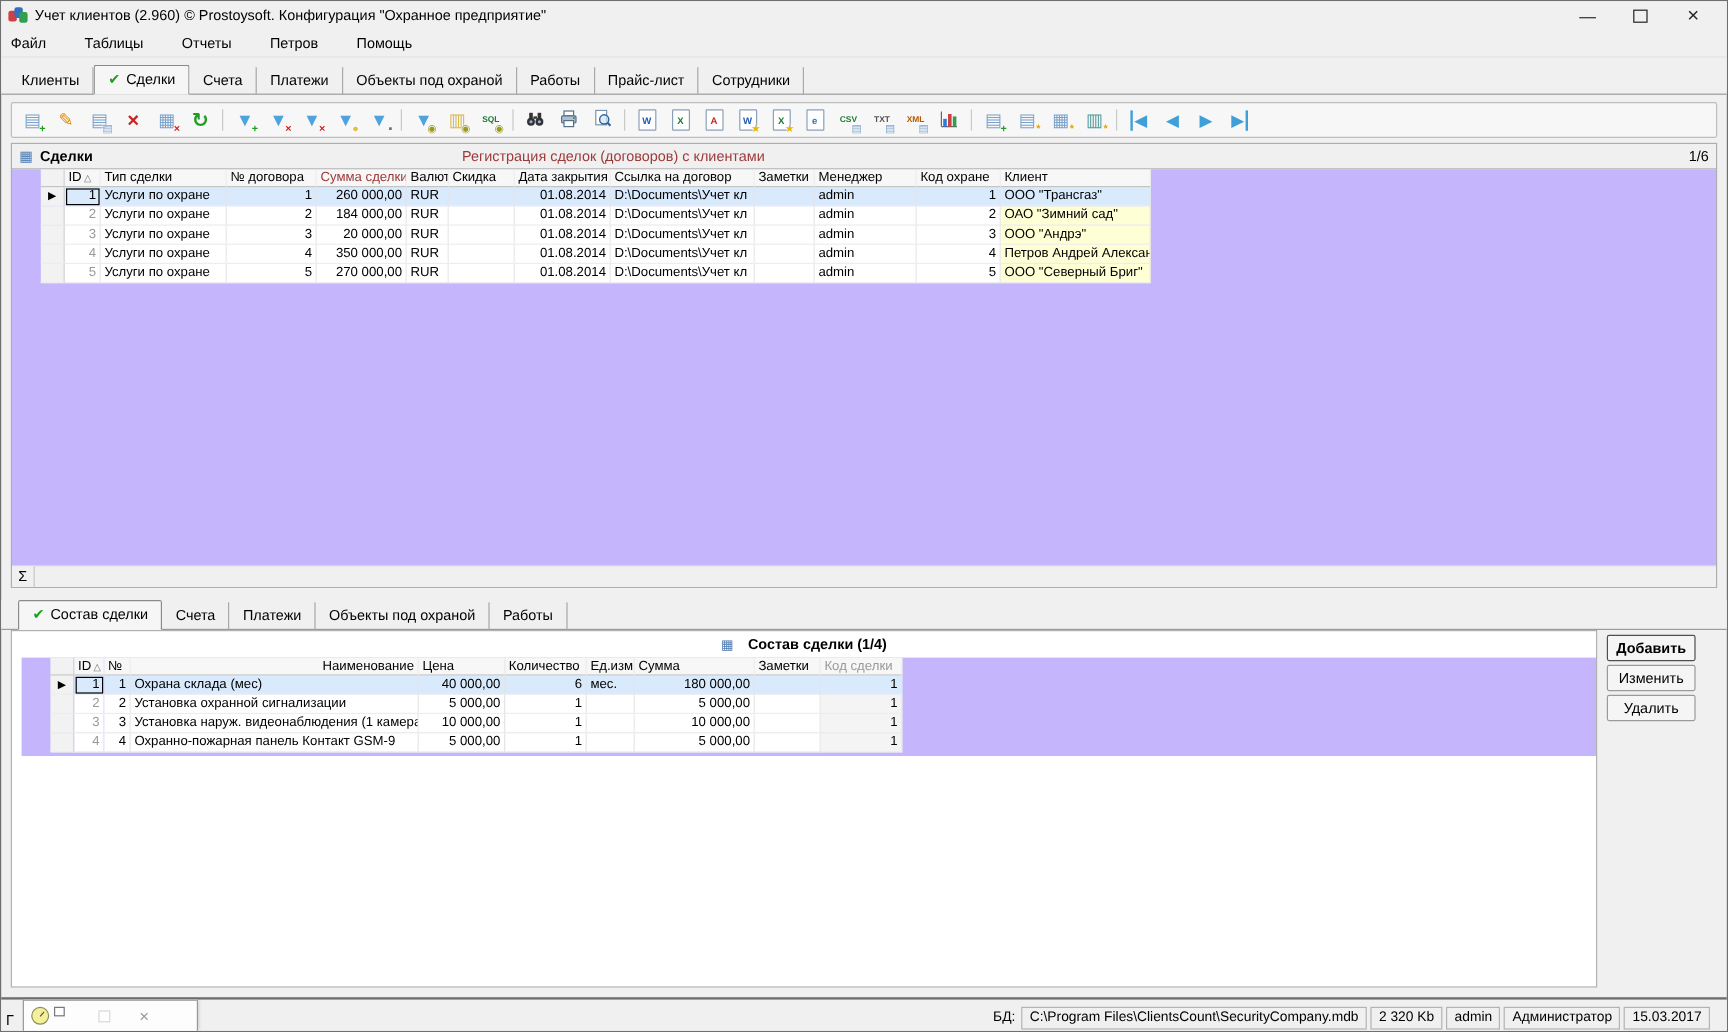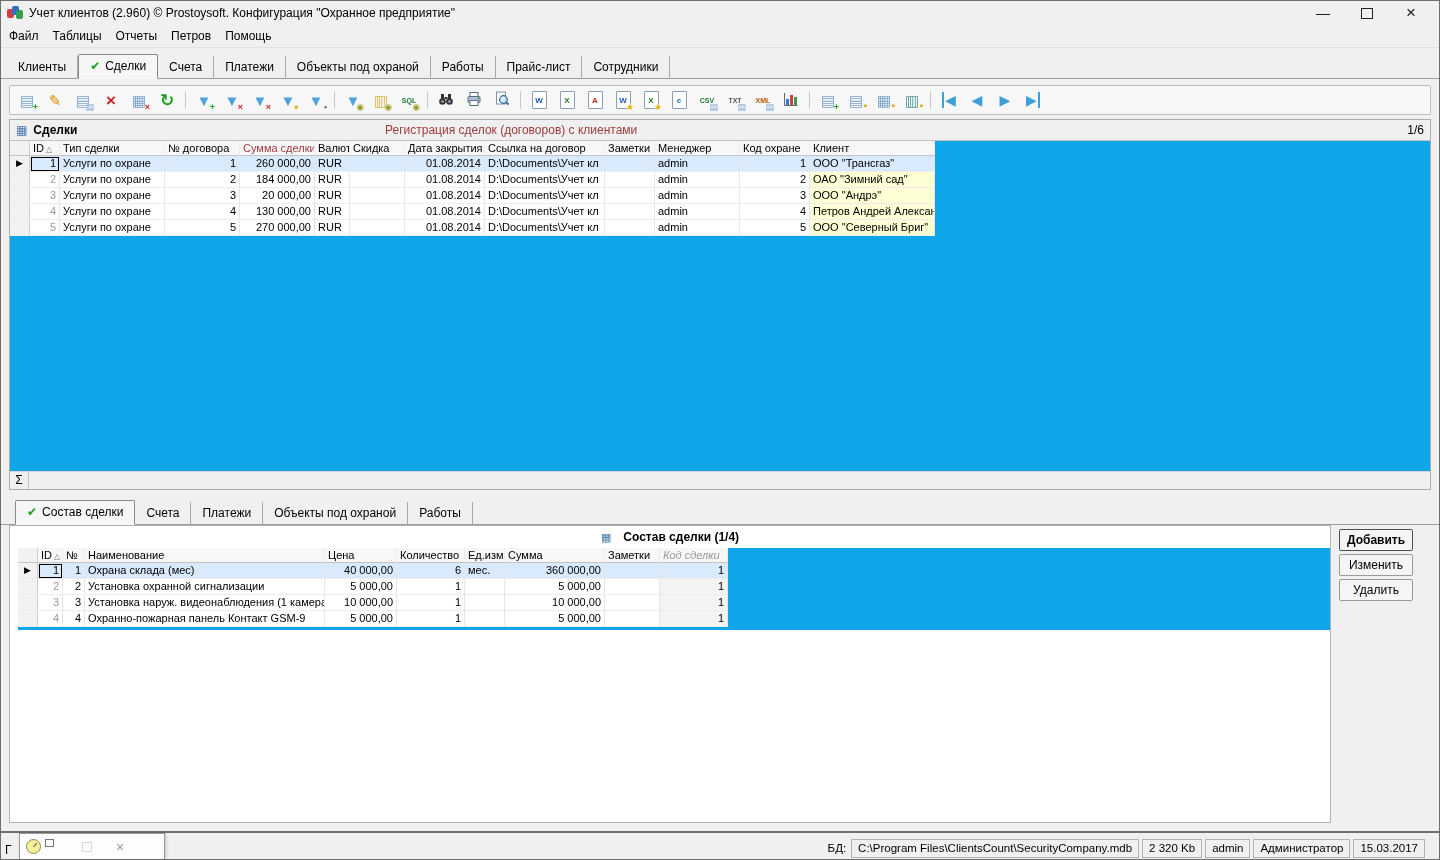--- a/index.html
+++ b/index.html
@@ -7,21 +7,21 @@
   .window{position:relative;width:1440px;height:860px;box-sizing:border-box;border:1px solid #6f6f6f;background:#f0f0f0;}
   
   .titlebar{height:24px;display:flex;align-items:center;padding:0 6px;background:#f0f0f0;}
   .titlebar .title{margin-left:6px;white-space:nowrap;}
   .wincontrols{margin-left:auto;display:flex;align-items:center;gap:0;}
   .winbtn{width:44px;height:22px;display:flex;align-items:center;justify-content:center;color:#222;cursor:default;font-size:14px;}
   .restore-glyph{position:relative;width:10px;height:9px;border:1px solid #222;background:#f0f0f0;}
   .restore-glyph::before{content:"";position:absolute;left:2px;top:-4px;width:10px;height:9px;border:1px solid #222;background:#f0f0f0;z-index:-1;}
   .winbtn.close{font-size:17px;font-weight:400;}
   
-  .menubar{height:22px;display:flex;align-items:center;padding-left:8px;gap:14px;border-bottom:1px solid #e2e2e2;background:#f0f0f0;}
+  .menubar{height:22px;display:flex;align-items:center;padding-left:8px;gap:32px;border-bottom:1px solid #e2e2e2;background:#f0f0f0;}
   .menu-item{white-space:nowrap;cursor:default;}
   
   .tabstrip{display:flex;align-items:flex-end;height:28px;padding:2px 0 0 6px;border-bottom:1px solid #9c9c9c;background:#f0f0f0;}
   .tab{display:flex;align-items:center;gap:5px;padding:4px 11px 5px 11px;white-space:nowrap;border-right:1px solid #a8a8a8;cursor:default;position:relative;top:1px;}
   .tab.active{background:#f6f6f6;border:1px solid #8a8a8a;border-bottom:1px solid #f6f6f6;border-radius:2px 2px 0 0;}
   .tabcheck{color:#18a018;font-weight:bold;font-size:12px;}
   
   .toolbar{margin:6px 8px 4px 8px;height:28px;display:flex;align-items:center;gap:2px;padding:0 4px;
     border:1px solid #bdbdbd;border-radius:2px;background:#f7f7f7;}
   .tbtn{width:24px;height:24px;display:flex;align-items:center;justify-content:center;position:relative;cursor:default;border:1px solid transparent;border-radius:2px;}
@@ -33,30 +33,30 @@
   .navglyph{font-size:14px;color:#3f9fd8;}
   .navbar-l{border-left:2px solid #3f9fd8;padding-left:1px;}
   .navbar-r{border-right:2px solid #3f9fd8;padding-right:1px;}
   
   .deals-panel{margin:2px 8px 0 8px;border:1px solid #aeaeae;background:#fff;}
   .panel-header{position:relative;height:20px;background:#f0f0f0;border-bottom:1px solid #c2c2c2;display:flex;align-items:center;padding:0 6px;}
   .panel-icon{color:#4a78b0;font-size:12px;margin-right:6px;}
   .panel-title{font-weight:bold;}
   .panel-caption{position:absolute;left:375px;color:#9c3a3a;}
   .panel-pager{margin-left:auto;}
-  .grid{position:relative;background:#0ea5e9;overflow:hidden;}
+  .grid{position:relative;background:#c4b5fd;overflow:hidden;padding-left:24px;}
   .grid-deals{height:330px;}
   .grid-comp{height:82px;}
   .grow{display:flex;}
   .gcell{box-sizing:border-box;padding:0 3px;height:16px;line-height:15px;font-size:11px;white-space:nowrap;overflow:hidden;border-right:1px solid #e6e6e6;border-bottom:1px solid #ededed;background:#fff;}
   .ghead .gcell{background:#f7f7f7;border-bottom:1px solid #c4c4c4;border-right:1px solid #ededed;height:15px;}
   .gcell.marker{background:#f2f2f2;border-right:1px solid #cfcfcf;text-align:center;padding:0 1px;font-size:9px;}
   .gcell.right{text-align:right;}
   .maroon{color:#9c3a3a;}
-  .grayhead{color:#9a9a9a;font-style:italic;}
+  .grayhead{color:#9a9a9a;}
   .sortmark{font-size:8px;color:#777;margin-left:2px;}
   .row .gcell.yellow{background:#ffffd6;}
   .row .gcell.fk{background:#f4f4f4;}
   .row.sel .gcell{background:#d8eafc;}
   .row.sel .gcell.marker{background:#f2f2f2;color:#000;}
   .idtext-gray{color:#9a9a9a;}
   .focuscell{outline:1px solid #000;outline-offset:-2px;}
   
   .sum-row{display:flex;border-top:1px solid #d6d6d6;background:#f0f0f0;}
   .sum-sigma{width:18px;height:17px;line-height:16px;background:#f0f0f0;border-right:1px solid #c6c6c6;text-align:center;font-size:12px;}
@@ -371,21 +371,21 @@
           <div class="gcell" style="width: 50px;"></div>
           <div class="gcell" style="width: 85px;">admin</div>
           <div class="gcell right" style="width: 70px;">3</div>
           <div class="gcell yellow" style="width: 125px;">ООО "Андрэ"</div>
         </div>
         <div class="grow row">
           <div class="gcell marker" style="width: 20px;"></div>
           <div class="gcell right idtext-gray" style="width: 30px;">4</div>
           <div class="gcell" style="width: 105px;">Услуги по охране</div>
           <div class="gcell right" style="width: 75px;">4</div>
-          <div class="gcell right" style="width: 75px;">130 000,00</div>
+          <div class="gcell right" style="width: 75px;">350 000,00</div>
           <div class="gcell" style="width: 35px;">RUR</div>
           <div class="gcell right" style="width: 55px;"></div>
           <div class="gcell right" style="width: 80px;">01.08.2014</div>
           <div class="gcell" style="width: 120px;">D:\Documents\Учет кл</div>
           <div class="gcell" style="width: 50px;"></div>
           <div class="gcell" style="width: 85px;">admin</div>
           <div class="gcell right" style="width: 70px;">4</div>
           <div class="gcell yellow" style="width: 125px;">Петров Андрей Алексан</div>
         </div>
         <div class="grow row">
@@ -433,37 +433,37 @@
       <div class="sub-title">
         <span class="panel-icon" style="font-size:11px">▦</span>
         <span class="t">Состав сделки (1/4)</span>
       </div>
       <div class="comp-wrap">
         <div class="grid grid-comp" id="comp-grid">
             <div class="grow ghead">
               <div class="gcell marker" style="width: 20px;"></div>
               <div class="gcell " style="width: 25px;"><span>ID</span><span class="sortmark">△</span></div>
               <div class="gcell " style="width: 22px;"><span>№</span></div>
-              <div class="gcell " style="width: 240px;"><span>Наименование</span></div>
+              <div class="gcell " style="width: 240px; text-align: right;"><span>Наименование</span></div>
               <div class="gcell " style="width: 72px;"><span>Цена</span></div>
               <div class="gcell " style="width: 68px;"><span>Количество</span></div>
               <div class="gcell " style="width: 40px;"><span>Ед.изм.</span></div>
               <div class="gcell " style="width: 100px;"><span>Сумма</span></div>
               <div class="gcell " style="width: 55px;"><span>Заметки</span></div>
               <div class="gcell grayhead" style="width: 68px;"><span>Код сделки</span></div>
             </div>
             <div class="grow row sel">
               <div class="gcell marker" style="width: 20px;">▶</div>
               <div class="gcell right focuscell" style="width: 25px;">1</div>
               <div class="gcell right" style="width: 22px;">1</div>
               <div class="gcell" style="width: 240px;">Охрана склада (мес)</div>
               <div class="gcell right" style="width: 72px;">40 000,00</div>
               <div class="gcell right" style="width: 68px;">6</div>
               <div class="gcell" style="width: 40px;">мес.</div>
-              <div class="gcell right" style="width: 100px;">360 000,00</div>
+              <div class="gcell right" style="width: 100px;">180 000,00</div>
               <div class="gcell" style="width: 55px;"></div>
               <div class="gcell right fk" style="width: 68px;">1</div>
             </div>
             <div class="grow row">
               <div class="gcell marker" style="width: 20px;"></div>
               <div class="gcell right idtext-gray" style="width: 25px;">2</div>
               <div class="gcell right" style="width: 22px;">2</div>
               <div class="gcell" style="width: 240px;">Установка охранной сигнализации</div>
               <div class="gcell right" style="width: 72px;">5 000,00</div>
               <div class="gcell right" style="width: 68px;">1</div>

